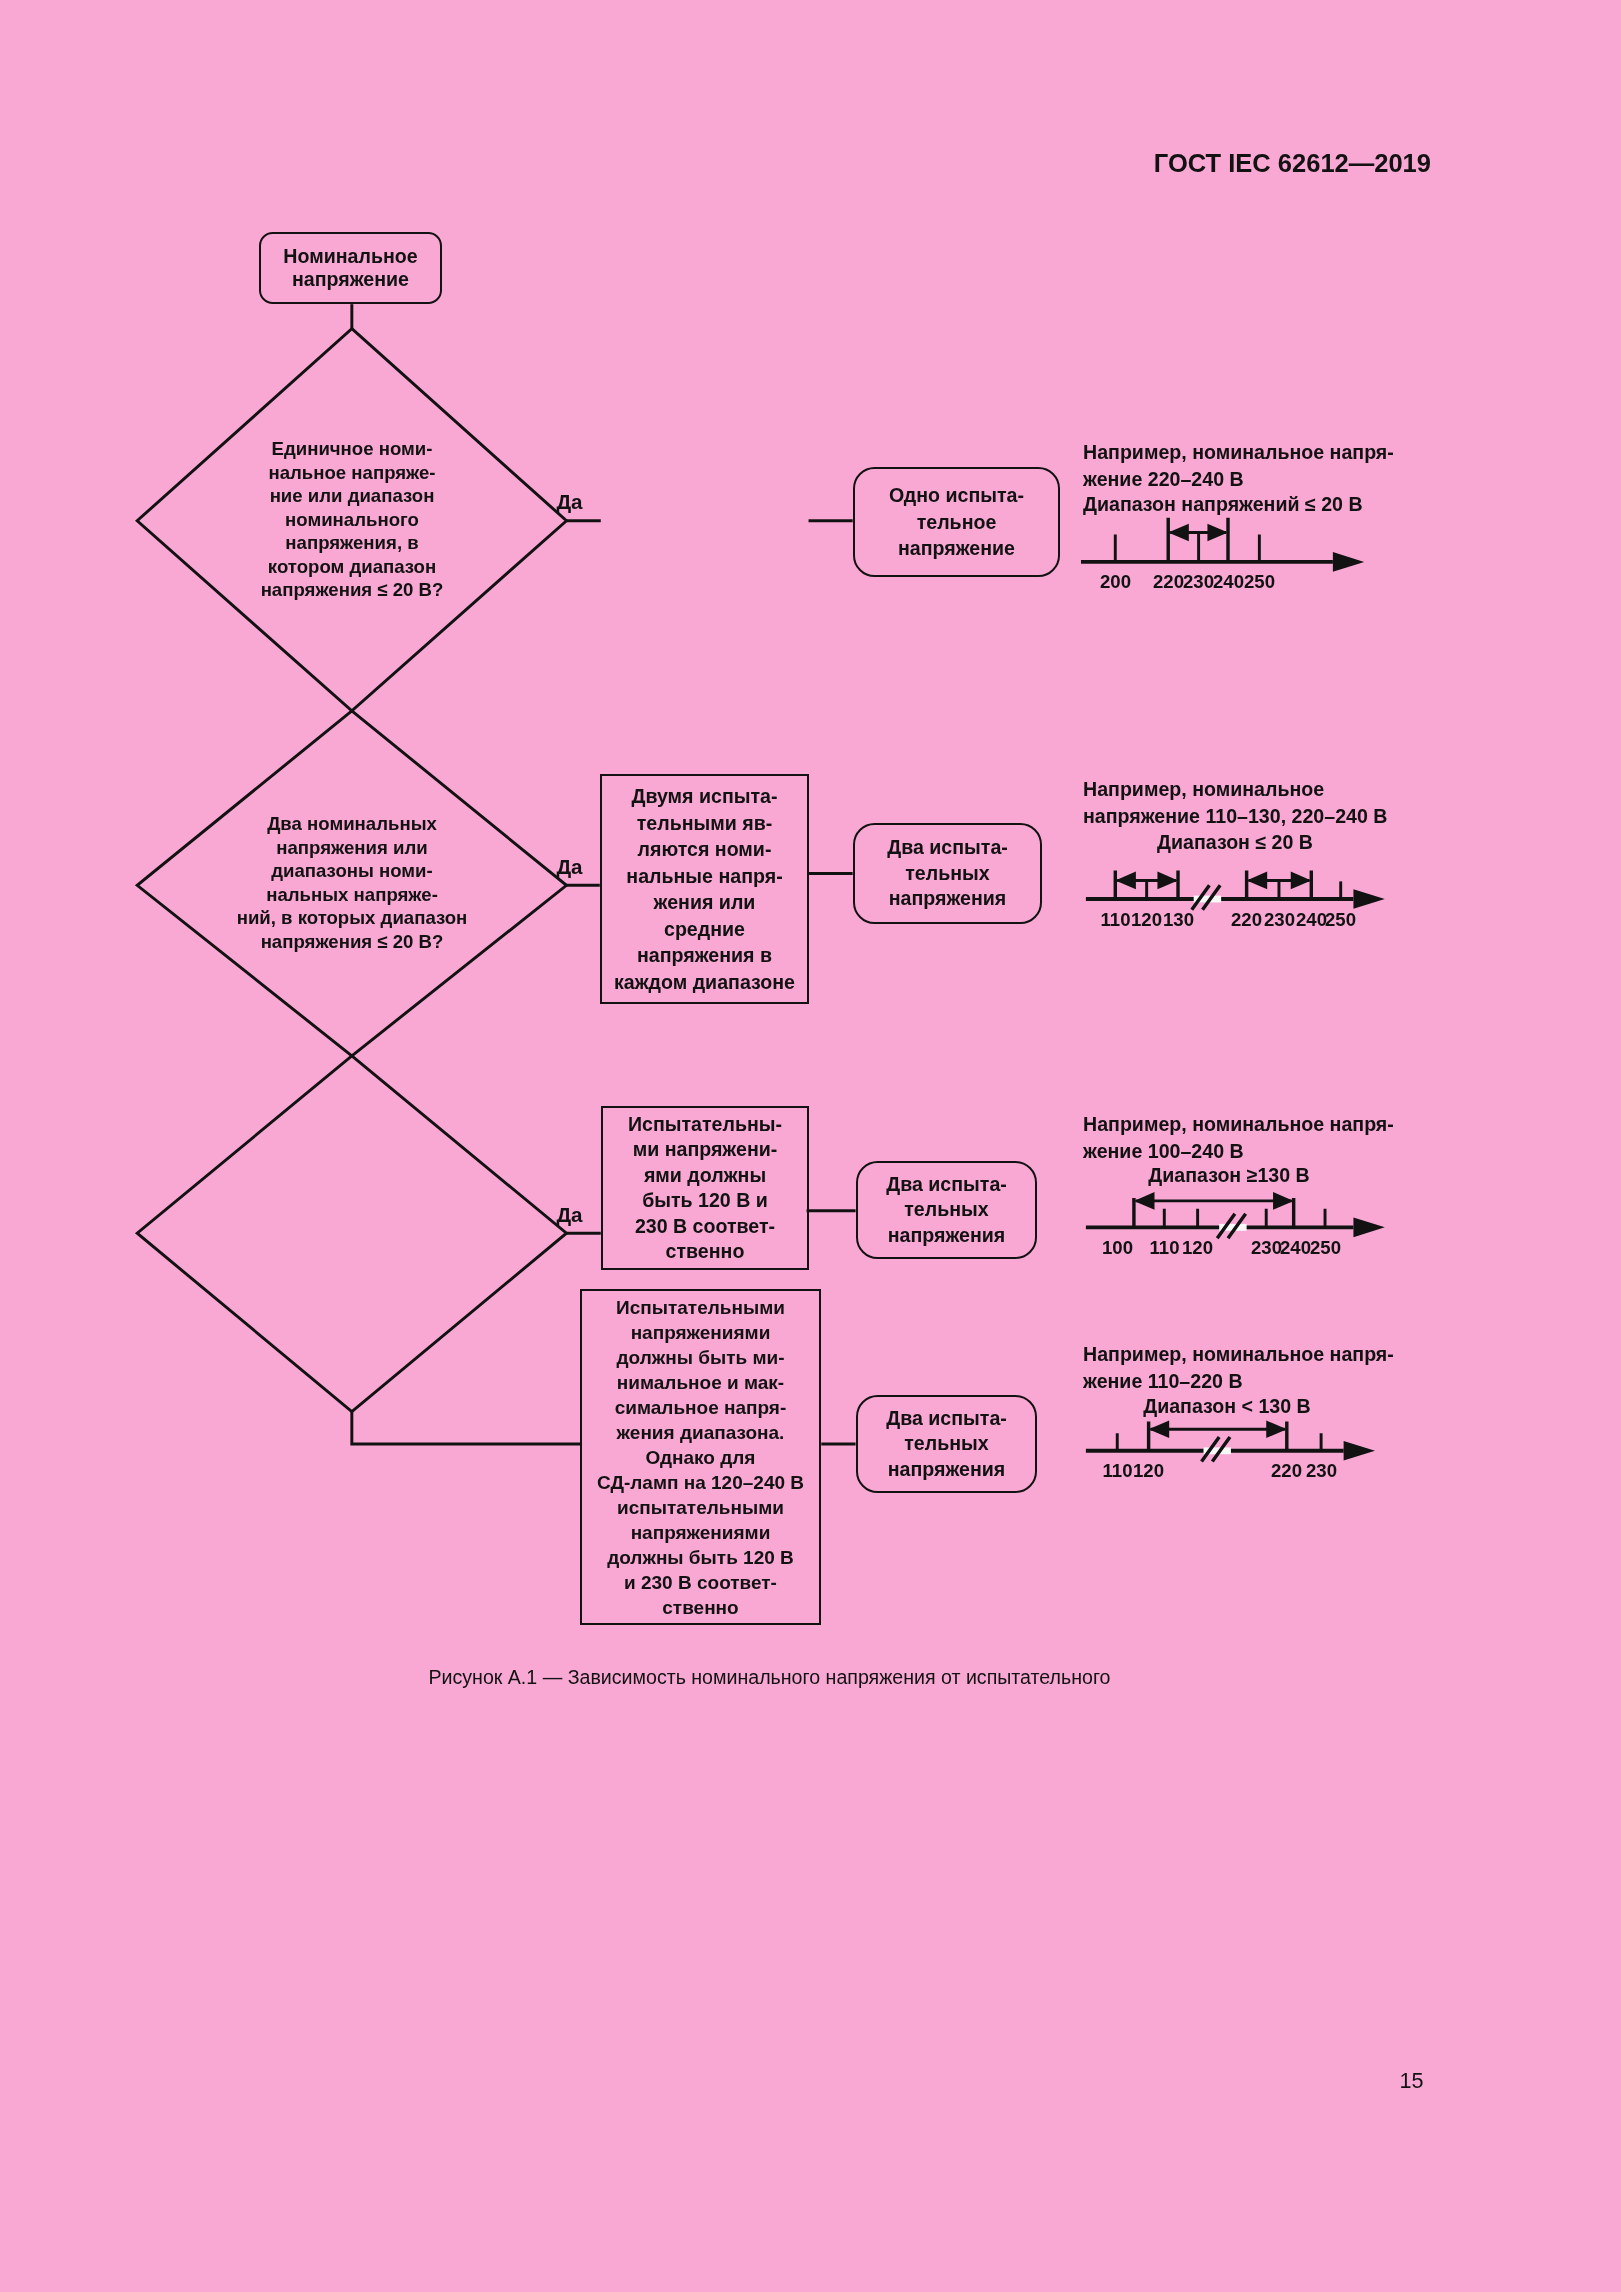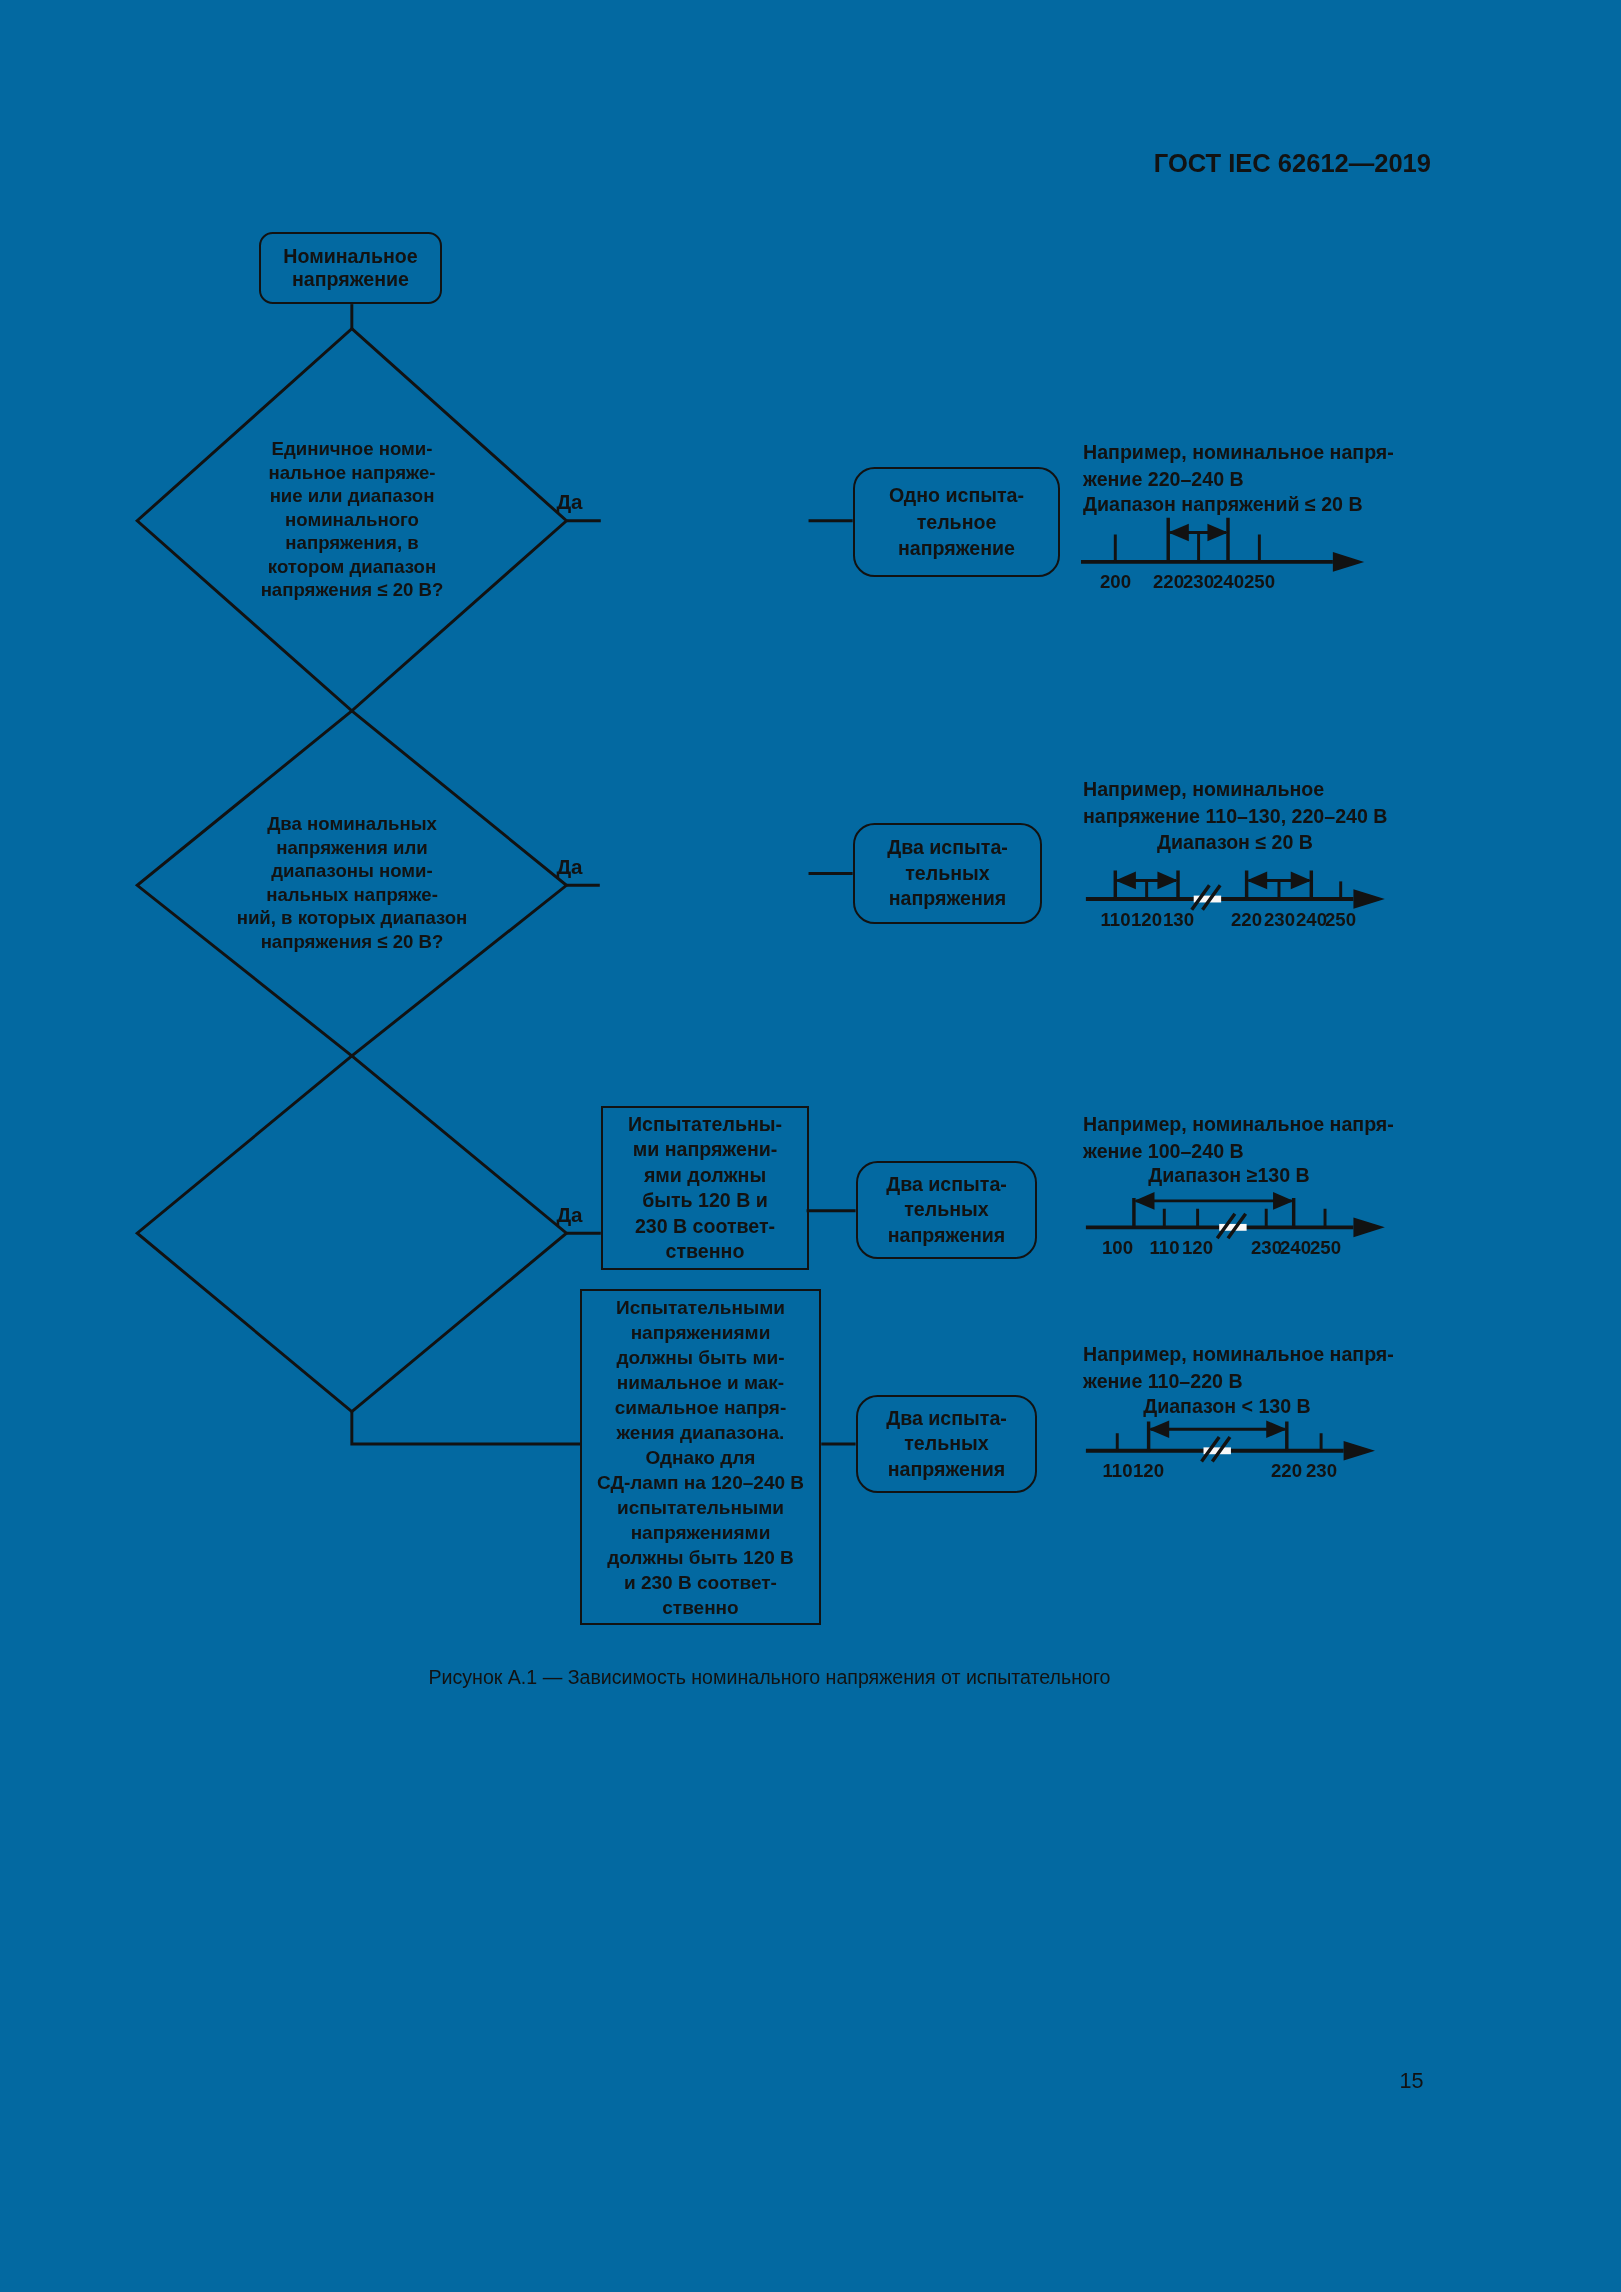--- a/index.html
+++ b/index.html
@@ -1,18 +1,18 @@
 <!DOCTYPE html>
 <html><head>
 <meta charset="utf-8">
 <style>
   html,body{margin:0;padding:0;background:#e8e8e8;}
   .page{
     position:relative;width:1621px;height:2293px;margin:0 auto;
-    background:#0369a1;color:#121212;
+    background:#f9a8d4;color:#121212;
     font-family:"Liberation Sans",sans-serif;overflow:hidden;
   }
   .abs{position:absolute;}
   .ml{white-space:pre-line;}
   .flowtxt{font-weight:bold;text-align:center;}
   .rect-box{border:2.9px solid #121212;box-sizing:border-box;display:flex;align-items:center;justify-content:center;background:transparent;}
   .round-box{border:2.9px solid #121212;border-radius:21.6px;box-sizing:border-box;display:flex;align-items:center;justify-content:center;background:transparent;}
   .start-box{border:2.9px solid #121212;border-radius:13.7px;box-sizing:border-box;display:flex;align-items:center;justify-content:center;}
   .dtext{font-weight:bold;text-align:center;font-size:18.6px;line-height:23.5px;}
   .btext{font-size:19.6px;line-height:26.5px;}
@@ -119,20 +119,30 @@
 напряжения или
 диапазоны номи-
 нальных напряже-
 ний, в которых диапазон
 напряжения ≤ 20 В?</div>
 
   <div class="abs yes" style="left:545px;top:490px;width:49px;">Да</div>
   <div class="abs yes" style="left:545px;top:855px;width:49px;">Да</div>
   <div class="abs yes" style="left:545px;top:1203px;width:49px;">Да</div>
 
+  <div class="abs rect-box" style="left:600px;top:774px;width:209px;height:230px;">
+    <div class="flowtxt ml btext">Двумя испыта-
+тельными яв-
+ляются номи-
+нальные напря-
+жения или
+средние
+напряжения в
+каждом диапазоне</div>
+  </div>
   <div class="abs rect-box" style="left:601px;top:1106px;width:208px;height:164px;">
     <div class="flowtxt ml" style="font-size:19.6px;line-height:25.5px;">Испытательны-
 ми напряжени-
 ями должны
 быть 120 В и
 230 В соответ-
 ственно</div>
   </div>
   <div class="abs rect-box" style="left:580px;top:1289px;width:241px;height:336px;">
     <div class="flowtxt ml" style="font-size:19px;line-height:25px;">Испытательными

